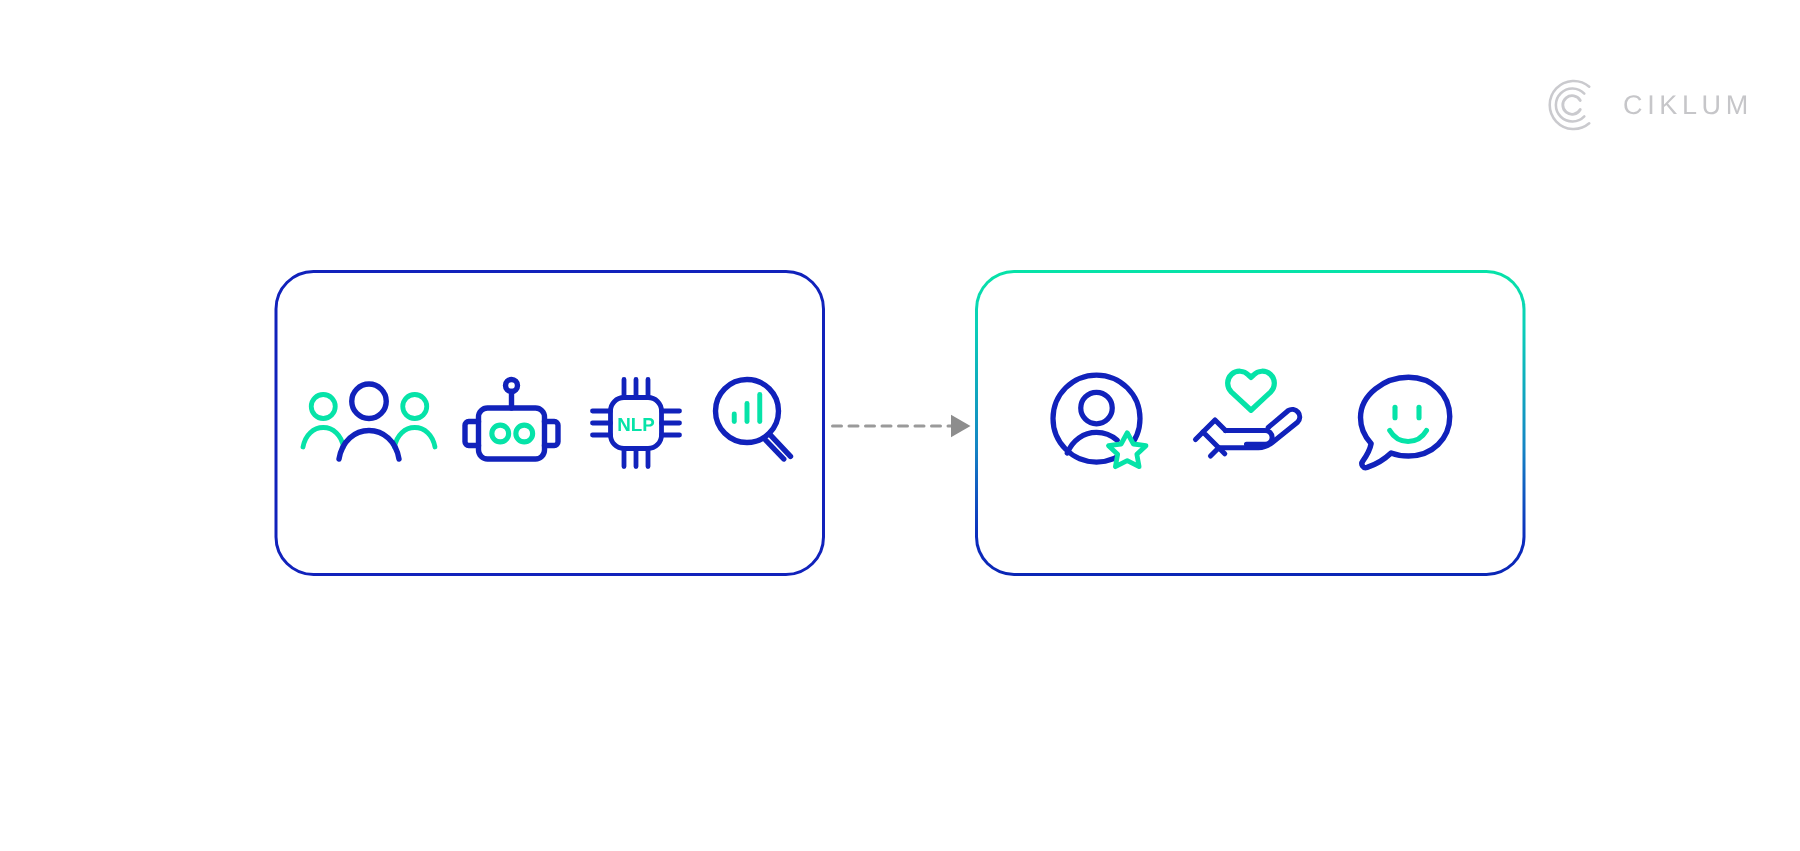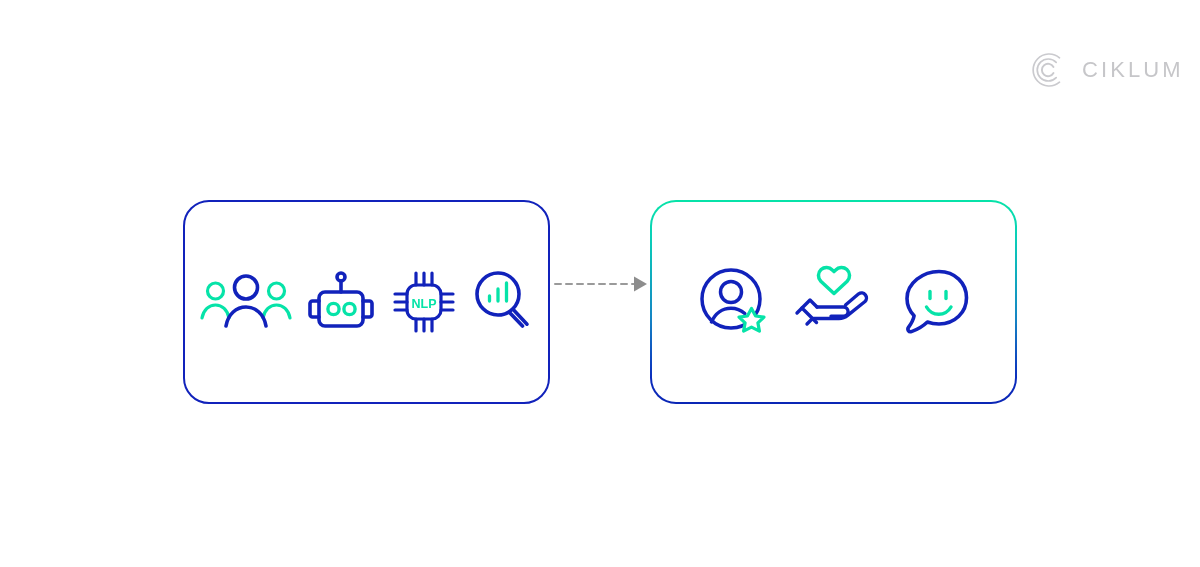--- a/index.html
+++ b/index.html
@@ -26,21 +26,21 @@
     align-items: center;
     gap: 14px;
   }
   #brand-logo .mark {
     width: 40px;
     height: 40px;
     display: block;
   }
   #brand-logo .wordmark {
     font-family: "Liberation Sans", sans-serif;
-    font-size: 22px;
+    font-size: 18px;
     letter-spacing: 3.1px;
     color: #c6c6c9;
     font-weight: 400;
     white-space: nowrap;
     line-height: 1;
   }
 
   
   #diagram-stage {
     position: absolute;
@@ -48,21 +48,20 @@
     top: 0;
     width: 1200px;
     height: 567px;
   }
 
   
   .card {
     position: absolute;
     border-radius: 26px;
     background: #ffffff;
-    margin-top: 20px;
   }
 
   #card-capabilities {
     left: 183px;
     top: 180px;
     width: 367px;
     height: 204px;
     border: 2px solid #1122bb;
   }
 

